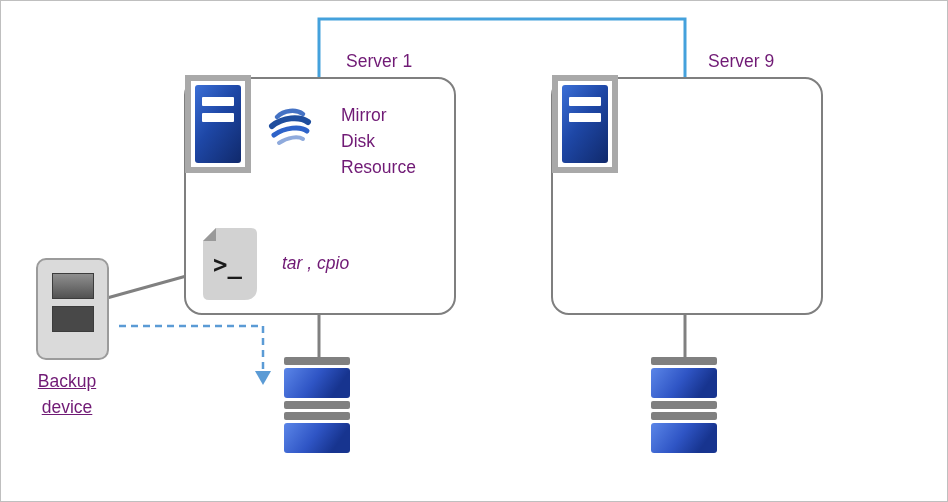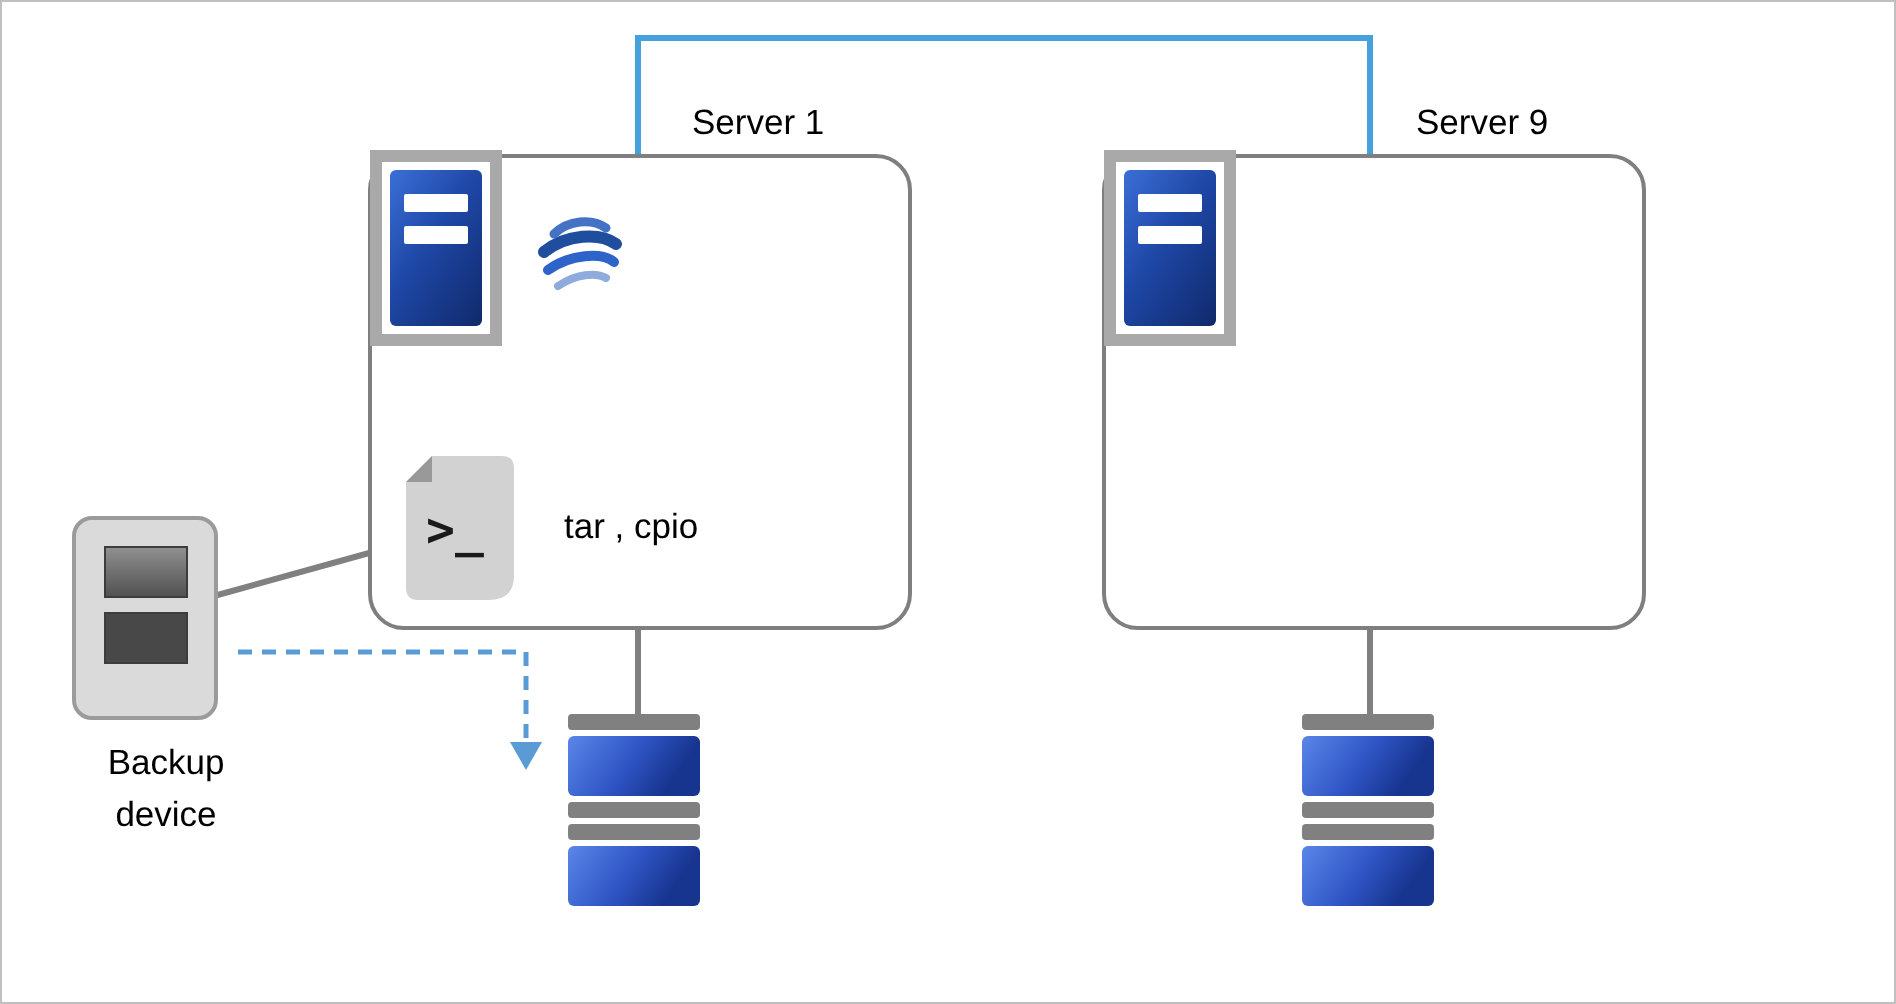--- a/index.html
+++ b/index.html
@@ -1,19 +1,19 @@
 <!DOCTYPE html>
 <html style="--link_blue: #44a1dc; --line_gray: #808080; --box_gray: #7f7f7f; --dash_blue: #5b9bd5; --server_blue: #1e47a6; --disk_blue: #2f55c5; --icon_gray: #d2d2d2;"><head>
 <meta charset="utf-8">
 <style>
   html,body{margin:0;padding:0;background:#fff;}
   .canvas{
     position:relative;width:948px;height:502px;box-sizing:border-box;
     background:#fff;border:1px solid #bfbfbf;overflow:hidden;
-    font-family:"Liberation Sans",sans-serif;color:#000000;
+    font-family:"Liberation Sans",sans-serif;color:#701a75;
   }
   .wires{position:absolute;left:0;top:0;}
   .blue-wire{fill:none;stroke:var(--link_blue,#44a1dc);stroke-width:3;}
   .gray-wire{fill:none;stroke:var(--line_gray,#808080);stroke-width:3;}
   .dash-wire{fill:none;stroke:var(--dash_blue,#5b9bd5);stroke-width:2.5;stroke-dasharray:7 5;}
   .dash-arrow{fill:var(--dash_blue,#5b9bd5);}
 
   .lbl{position:absolute;font-size:17.5px;line-height:26px;white-space:nowrap;}
   .wrap{white-space:normal;}
   .center{text-align:center;white-space:normal;}
@@ -86,27 +86,28 @@
       <span class="stripe s2"></span>
     </div>
   </div>
 
   <svg class="swirl" style="left:264px;top:102px;" width="50" height="50" viewBox="0 0 50 50">
     <path d="M12 14 C19 7 31 6 38 11" stroke="#4472c4" stroke-width="4.5"></path>
     <path d="M7 23 C18 14 35 13 43 19" stroke="#1f4e9e" stroke-width="6"></path>
     <path d="M9 32 C20 24 36 23 42 28" stroke="#2e63c9" stroke-width="5"></path>
     <path d="M14 40 C23 34 33 33 38 36" stroke="#8faadc" stroke-width="4"></path>
   </svg>
+  <div class="lbl wrap" style="left:340px;top:101px;width:84px;">Mirror Disk Resource</div>
 
   <svg class="script-icon" style="left:199px;top:226px;" width="62" height="74" viewBox="0 0 62 74">
     <path d="M16 1 H51 Q57 1 57 7 V61 Q57 73 44 73 H9 Q3 73 3 67 V14 Z" fill="var(--icon_gray,#d2d2d2)"></path>
     <path d="M16 1 V14 H3 Z" fill="#999999"></path>
     <text class="prompt" x="13" y="46">&gt;_</text>
   </svg>
-  <div class="lbl" style="left:281px;top:249px;">tar , cpio</div>
+  <div class="lbl" style="left:281px;top:249px;font-style:italic;">tar , cpio</div>
 
   <div class="disk" style="left:283px;top:356px;">
     <div class="cap"></div>
     <div class="body"></div>
     <div class="cap"></div>
     <div class="cap"></div>
     <div class="body"></div>
   </div>
 
   <div class="disk" style="left:650px;top:356px;">
@@ -114,15 +115,15 @@
     <div class="body"></div>
     <div class="cap"></div>
     <div class="cap"></div>
     <div class="body"></div>
   </div>
 
   <div class="backup" style="left:35px;top:257px;">
     <div class="slot slot1"></div>
     <div class="slot slot2"></div>
   </div>
-  <div class="lbl center" style="left:44px;top:367px;width:76px;">Backup device</div>
+  <div class="lbl center" style="left:28px;top:367px;width:76px;text-decoration:underline;">Backup device</div>
 
 </div>
 
 </body></html>

